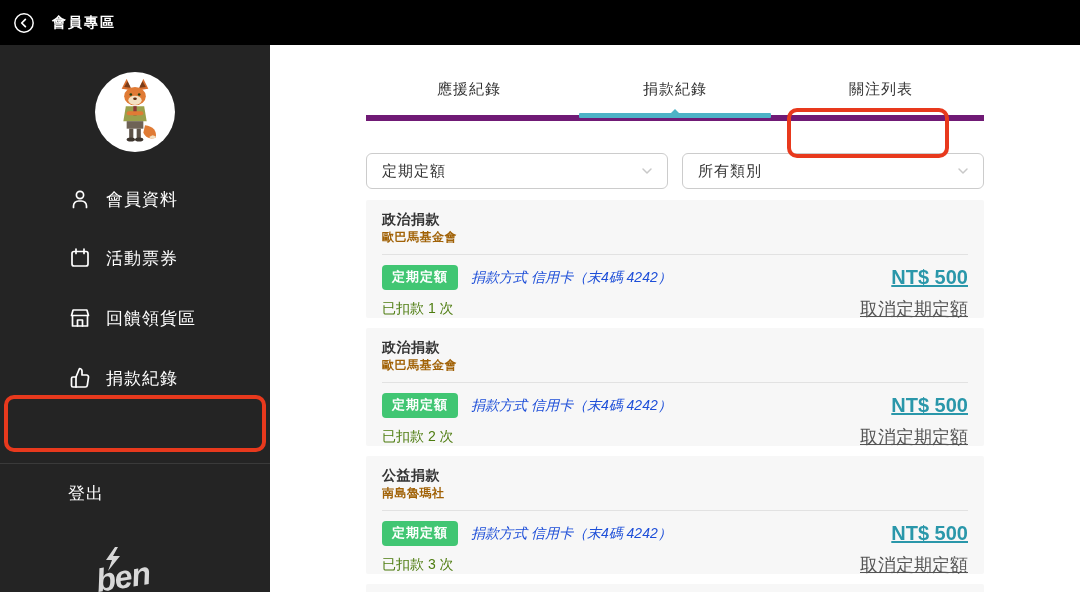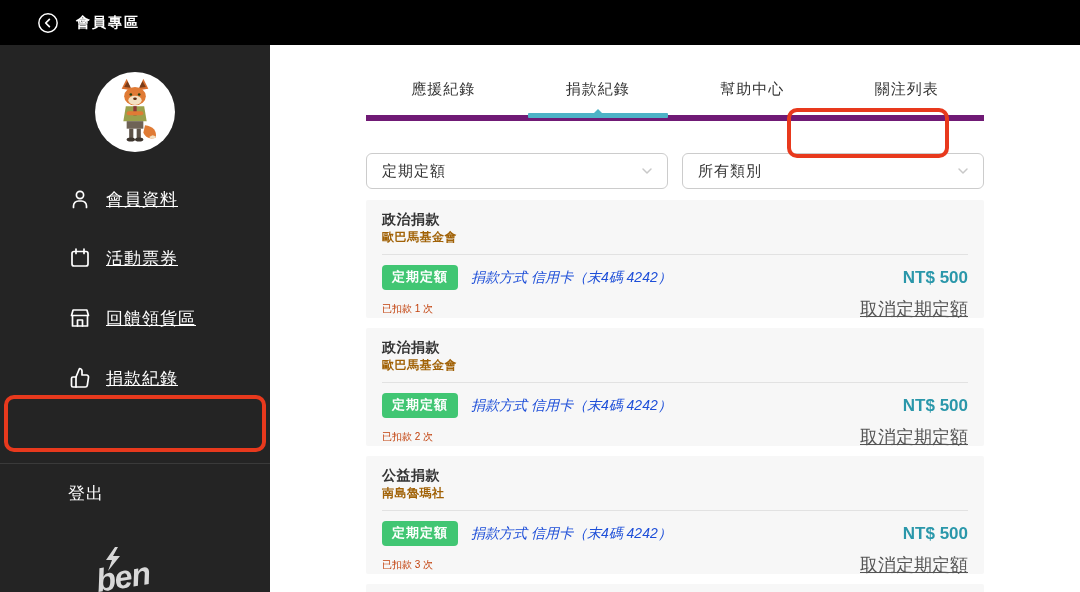--- a/index.html
+++ b/index.html
@@ -5,32 +5,32 @@
   * { box-sizing: border-box; }
   html,body { margin:0; padding:0; }
   body {
     font-family: "Liberation Sans", "DejaVu Sans", sans-serif;
     background:#fff;
   }
   .page { position:relative; width:1080px; height:592px; overflow:hidden; background:#fff; }
 
   
   .topbar { position:absolute; left:0; top:0; width:1080px; height:45px; background:#000;
-            display:flex; align-items:center;padding-left:24px; }
+            display:flex; align-items:center; }
   .back-btn { width:22px; height:22px; margin-left:13px; cursor:pointer; display:flex; }
   .topbar-title { color:#fff; font-size:14px; font-weight:700; margin-left:17px; letter-spacing:2px; }
 
   
   .sidebar { position:absolute; left:0; top:45px; width:270px; height:547px;
              background:#242424; overflow:hidden; }
   .avatar { position:absolute; left:95px; top:27px; width:80px; height:80px; border-radius:50%;
             background:#fff; display:flex; align-items:center; justify-content:center; overflow:hidden; }
   .side-item { position:absolute; left:68px; display:flex; align-items:center; cursor:pointer; height:26px; }
   .side-item .icn { width:24px; height:24px; display:flex; }
-  .side-item .lbl { color:#fff; font-size:17px; font-weight:500; margin-left:14px; letter-spacing:1px;text-decoration:underline; }
+  .side-item .lbl { color:#fff; font-size:17px; font-weight:500; margin-left:14px; letter-spacing:1px; }
   .side-divider { position:absolute; left:0; top:418px; width:270px; height:1px; background:#3a3a3a; }
   .logout { position:absolute; left:68px; top:437px; color:#fff; font-size:17px; font-weight:500;
             letter-spacing:1px; cursor:pointer; }
   .side-logo { position:absolute; left:92px; top:500px; width:110px; color:#d8d8d8; }
   .side-logo .bolt { position:absolute; left:12px; top:2px; }
   .side-logo .word { position:absolute; left:4px; top:14px; font-size:32px; font-weight:700;
                      font-style:italic; transform:rotate(-9deg); letter-spacing:-1px; }
 
   
   .main { position:absolute; left:270px; top:45px; width:810px; height:547px; background:#fff; }
@@ -60,23 +60,23 @@
   .card { background:#f7f7f7; border-radius:2px; height:118px; padding:11px 16px;
           margin-bottom:10px; overflow:hidden; }
   .card.partial { height:60px; margin-bottom:0; }
   .card-category { font-size:14px; font-weight:700; color:#333; letter-spacing:.5px; }
   .card-org { font-size:12px; font-weight:700; color:#a16207; letter-spacing:.5px; cursor:pointer; }
   .card-divider { height:1px; background:#e2e2e2; margin-top:8px; }
   .card-row3 { display:flex; align-items:center; margin-top:10px; }
   .badge { background:#41c673; color:#fff; font-size:13px; font-weight:600; padding:3px 10px 4px;
            border-radius:4px; letter-spacing:1px; }
   .method { font-size:14px; color:#1d4ed8; margin-left:13px;font-style:italic; }
-  .amount { margin-left:auto; font-size:17px; font-weight:700; color:#2a97aa; }
+  .amount { margin-left:auto; font-size:20px; font-weight:700; color:#2a97aa;text-decoration:underline; }
   .card-row4 { display:flex; align-items:center; margin-top:7px; }
-  .count { font-size:10px; color:#c2410c; }
+  .count { font-size:14px; color:#4d7c0f; }
   .cancel { margin-left:auto; font-size:18px; color:#555; text-decoration:underline; cursor:pointer; }
 
   
   .annotation { position:absolute; border:4px solid #e8391d; border-radius:10px; pointer-events:none; }
   .annotation-tab { left:517px; top:63px; width:162px; height:50px; }
   .annotation-sidebar { left:4px; top:350px; width:262px; height:57px; }
 
   svg { display:block; }
 </style>
 </head>
@@ -186,21 +186,20 @@
     <div class="content">
 
       <div class="tabs">
         <div class="tab">應援紀錄</div>
         <div class="tab">
           <span>捐款紀錄</span>
           <span class="tab-indicator">
             <i class="tab-arrow"></i>
           </span>
         </div>
-        <div class="tab">幫助中心</div>
         <div class="tab">關注列表</div>
       </div>
 
       <div class="filters">
         <div class="select select-frequency">
           <span class="val">定期定額</span>
           <span class="chev">
             <svg width="16" height="16" viewBox="0 0 24 24" fill="none" stroke="#c8c8c8" stroke-width="2.2" stroke-linecap="round" stroke-linejoin="round">
                 <polyline points="6,9 12,15 18,9"></polyline>
               </svg>

